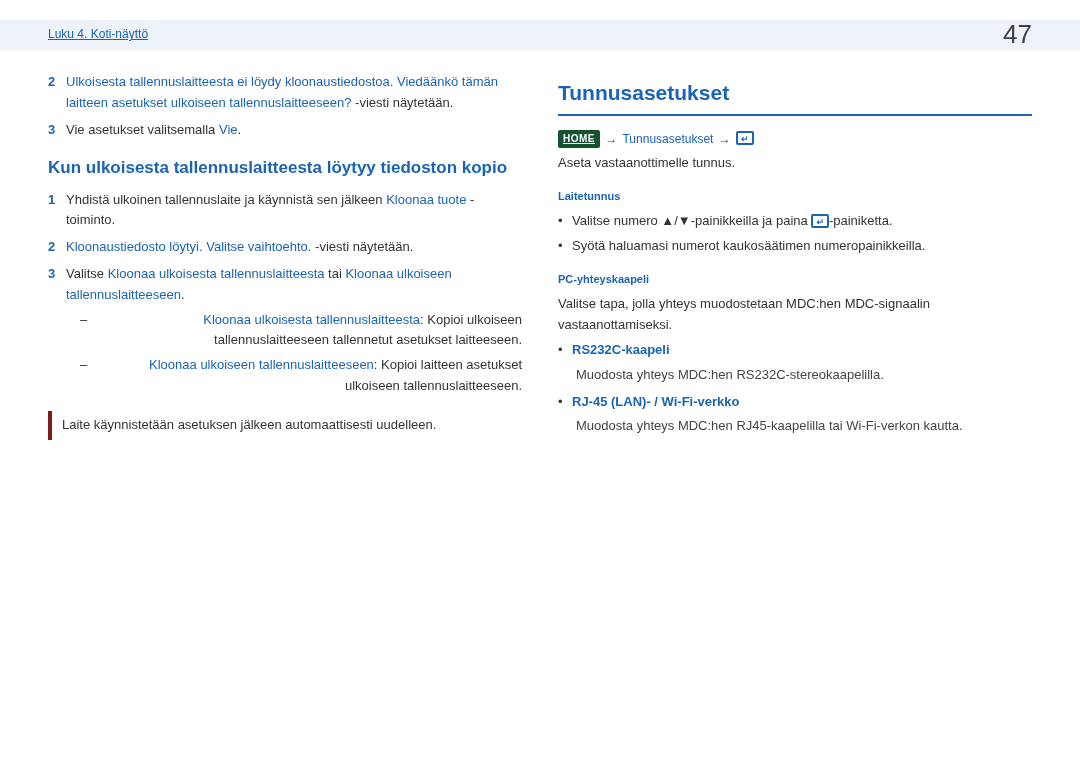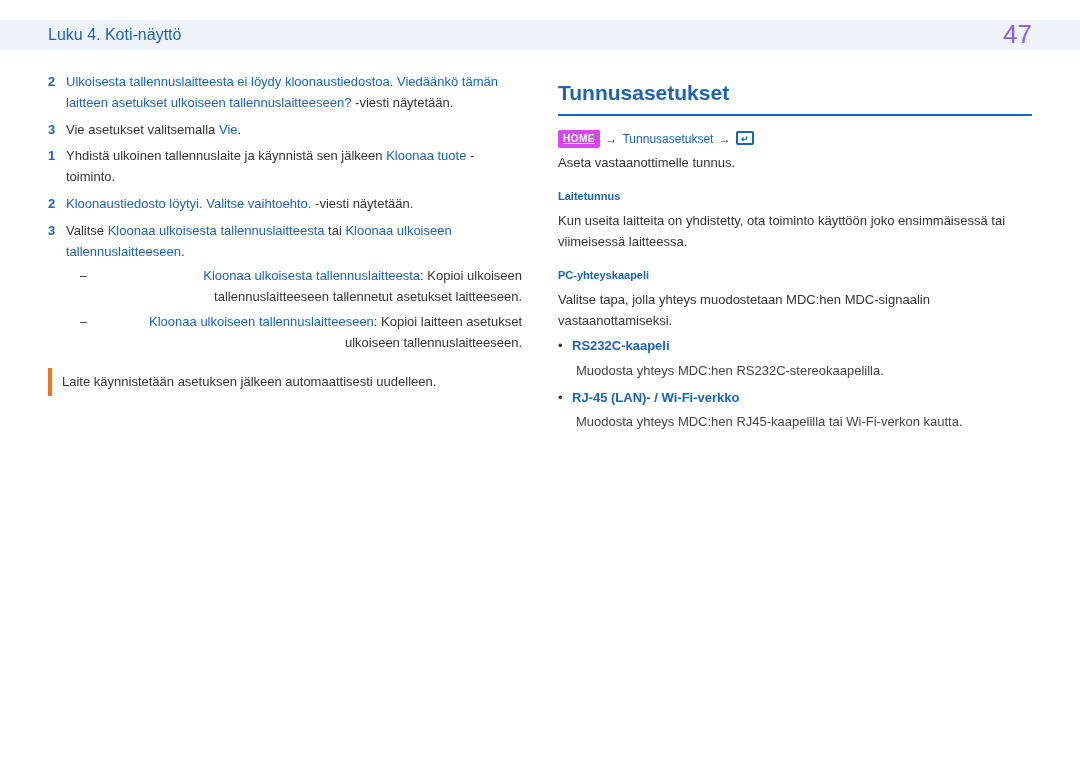--- a/index.html
+++ b/index.html
@@ -22,24 +22,25 @@
     background: #eef3fa;
     height: 30px;
     display: flex;
     align-items: center;
     justify-content: space-between;
     margin: 0 -48px 22px -48px;
     padding: 0 48px;
   }
   .chapter {
     color: #1a63b5;
-    font-size: 16px;
+    font-size: 12px;
+    text-decoration: underline;
   }
   .pagenum {
-    color: #8b5cf6;
+    color: #404040;
     font-size: 26px;
     font-weight: 400;
   }
 
   .columns {
     display: flex;
     gap: 36px;
   }
   .col {
     flex: 1;
@@ -92,29 +93,29 @@
     content: "•";
     position: absolute;
     left: 0;
     color: #333;
   }
 
   .hl { color: #1a63b5; }
   .hlb { color: #1a63b5; font-weight: 700; }
 
   .notebox {
-    border-left: 4px solid #f97316;
+    border-left: 4px solid #7f1d1d;
     padding: 4px 10px;
     margin-top: 14px;
     font-size: 13px;
   }
 
   .homebadge {
     display: inline-block;
-    background: #d946ef;
+    background: #14532d;
     color: #fff;
     font-size: 10px;
     font-weight: 700;
     padding: 1px 5px;
     border-radius: 2px;
     vertical-align: middle;
     letter-spacing: 0.5px;
     text-decoration: underline;
   }
   .enterbadge {
@@ -158,20 +159,21 @@
         <li>
           <span class="num">2</span>
           <span class="hl">Ulkoisesta tallennuslaitteesta ei löydy kloonaustiedostoa. Viedäänkö tämän laitteen asetukset ulkoiseen tallennuslaitteeseen?</span><span> -viesti näytetään.</span>
         </li>
         <li>
           <span class="num">3</span>
           <span>Vie asetukset valitsemalla </span><span class="hl">Vie</span><span>.</span>
         </li>
       </ol>
 
+      <h2>Kun ulkoisesta tallennuslaitteesta löytyy tiedoston kopio</h2>
 
       <ol class="numlist">
         <li>
           <span class="num">1</span>
           <span>Yhdistä ulkoinen tallennuslaite ja käynnistä sen jälkeen </span><span class="hl">Kloonaa tuote</span><span> -toiminto.</span>
         </li>
         <li>
           <span class="num">2</span>
           <span class="hl">Kloonaustiedosto löytyi. Valitse vaihtoehto.</span><span> -viesti näytetään.</span>
         </li>
@@ -203,22 +205,29 @@
         <span class="homebadge">HOME</span>
         <span class="arrow">→</span>
         <span class="hl">Tunnusasetukset</span>
         <span class="arrow">→</span>
         <span class="enterbadge"></span>
       </p>
 
       <p>Aseta vastaanottimelle tunnus.</p>
 
       <h3>Laitetunnus</h3>
-
-      <p>Kun useita laitteita on yhdistetty, ota toiminto käyttöön joko ensimmäisessä tai viimeisessä laitteessa.</p>
+      <ul class="bullets">
+        <li>
+          <span>Valitse numero ▲/▼-painikkeilla ja paina </span><span class="enterbadge"></span><span>-painiketta.</span>
+        </li>
+        <li>
+          <span>Syötä haluamasi numerot kaukosäätimen numeropainikkeilla.</span>
+        </li>
+      </ul>
+
 
       <h3>PC-yhteyskaapeli</h3>
       <p>Valitse tapa, jolla yhteys muodostetaan MDC:hen MDC-signaalin vastaanottamiseksi.</p>
       <ul class="bullets">
         <li>
           <span class="hlb">RS232C-kaapeli</span>
         </li>
       </ul>
       <p class="subdesc">Muodosta yhteys MDC:hen RS232C-stereokaapelilla.</p>
       <ul class="bullets">

